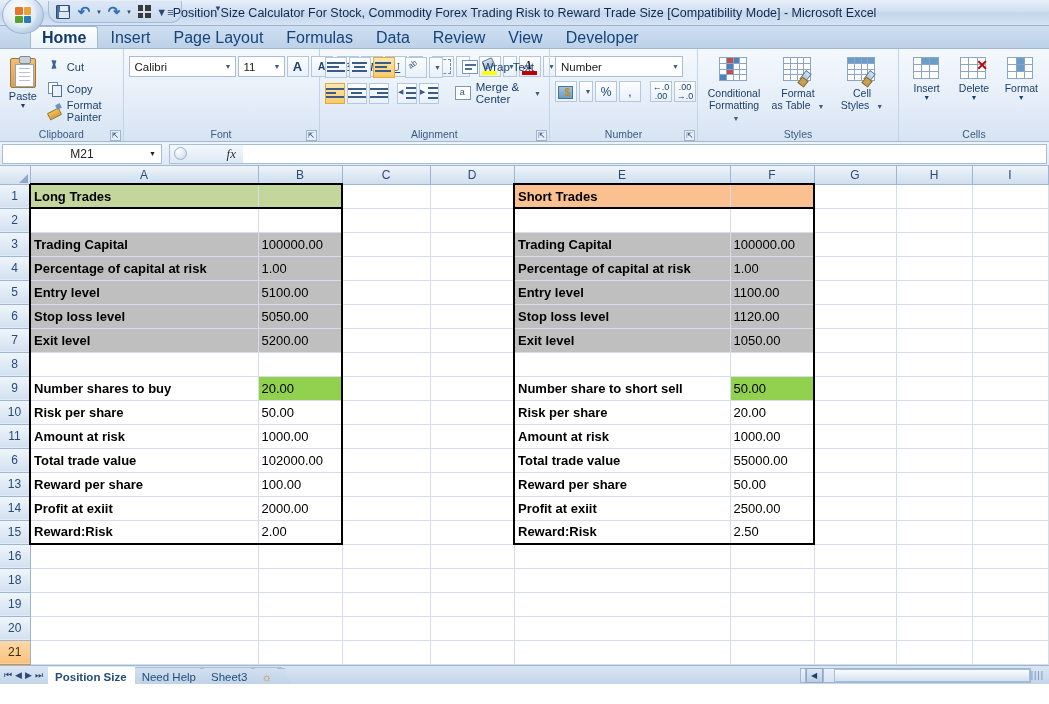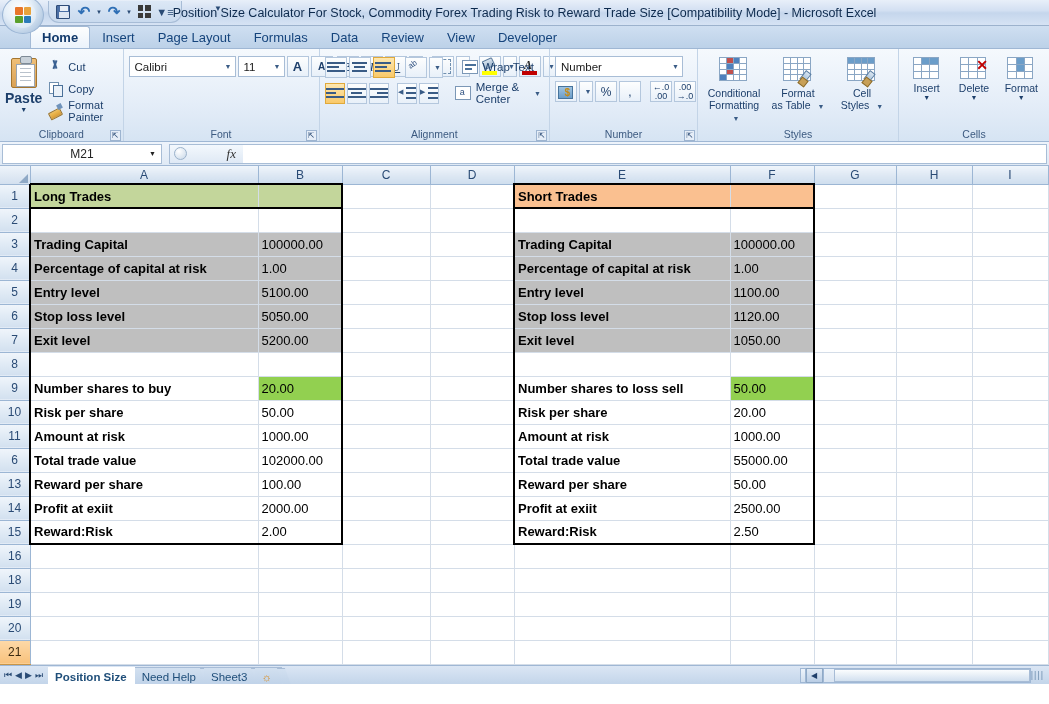--- a/index.html
+++ b/index.html
@@ -78,21 +78,21 @@
   .tabstrip {
     height: 23px;
     background: linear-gradient(to bottom, #cfdff1 0%, #bcd1e8 100%);
     display: flex; align-items: flex-end;
     padding-left: 30px;
     border-bottom: 1px solid #9fb7d4;
   }
   .tab {
     height: 21px; line-height: 21px;
     padding: 0 11px;
-    font-size: 13px; color: #15447c;
+    font-size: 16px; color: #15447c;
     border-radius: 3px 3px 0 0;
     margin-right: 1px;
     white-space: nowrap;
   }
   .tab.active {
     background: linear-gradient(to bottom, #fdfefe, #eaf2fb);
     border: 1px solid #a3bad6;
     border-bottom: none;
     color: #123a6b;
     font-weight: bold;
@@ -133,21 +133,21 @@
   .paste-icon {
     width: 30px; height: 33px; margin: 0 auto 1px;
     position: relative;
   }
   .clipbd { position:absolute; left:2px; top:2px; width:26px; height:30px;
     background: linear-gradient(to bottom,#f0c078,#d9a155); border:1px solid #a5762f; border-radius:2px; }
   .clipbd::before { content:""; position:absolute; left:8px; top:-3px; width:10px; height:6px;
     background:#c9d2da; border:1px solid #7d8a96; border-radius:2px; }
   .clippage { position:absolute; left:7px; top:8px; width:19px; height:23px; background:#fff; border:1px solid #9aa5b1; }
   .clippage i { display:block; height:1px; background:#b9c2cc; margin:3px 3px 0; }
-  .paste-text { font-size: 14px; color: #1d3f6b; font-weight: bold; }
+  .paste-text { font-size: 11px; color: #1d3f6b; }
   .paste-caret { font-size: 7px; color: #1d3f6b; }
   .clip-small { display: flex; flex-direction: column; gap: 3px; padding: 3px 0 0 3px; }
   .csmall { display: flex; align-items: center; gap: 5px; font-size: 11px; color: #1d3f6b; height: 19px; padding: 0 3px; }
   .ico-cut, .ico-copy, .ico-fmtpaint { width: 15px; height: 15px; position: relative; flex: 0 0 15px; }
   .ico-cut::before, .ico-cut::after { content:""; position:absolute; left:6px; top:1px; width:1.5px; height:9px; background:#3a6091; }
   .ico-cut::before { transform: rotate(20deg); } .ico-cut::after { transform: rotate(-20deg); }
   .ico-copy::before { content:""; position:absolute; left:1px; top:1px; width:8px; height:10px; background:#fff; border:1px solid #6f8faf; }
   .ico-copy::after { content:""; position:absolute; left:5px; top:4px; width:8px; height:10px; background:#eaf1f8; border:1px solid #4a7099; }
   .ico-fmtpaint::before { content:""; position:absolute; left:1px; top:7px; width:11px; height:6px;
     background: linear-gradient(to bottom,#f2c25c,#d89a33); border:1px solid #9b7227; transform: rotate(-28deg); border-radius:1px; }
@@ -913,21 +913,21 @@
         <td class="cell"></td>
         <td class="cell"></td>
       </tr>
 
       <tr>
         <td class="rowhead">9</td>
         <td class="cell bold bl">Number shares to buy</td>
         <td class="cell fill-bgreen br">20.00</td>
         <td class="cell"></td>
         <td class="cell"></td>
-        <td class="cell bold bl">Number shares to loss sell</td>
+        <td class="cell bold bl">Number share to short sell</td>
         <td class="cell fill-bgreen br">50.00</td>
         <td class="cell"></td>
         <td class="cell"></td>
         <td class="cell"></td>
       </tr>
 
       <tr>
         <td class="rowhead">10</td>
         <td class="cell bold bl">Risk per share</td>
         <td class="cell br">50.00</td>

